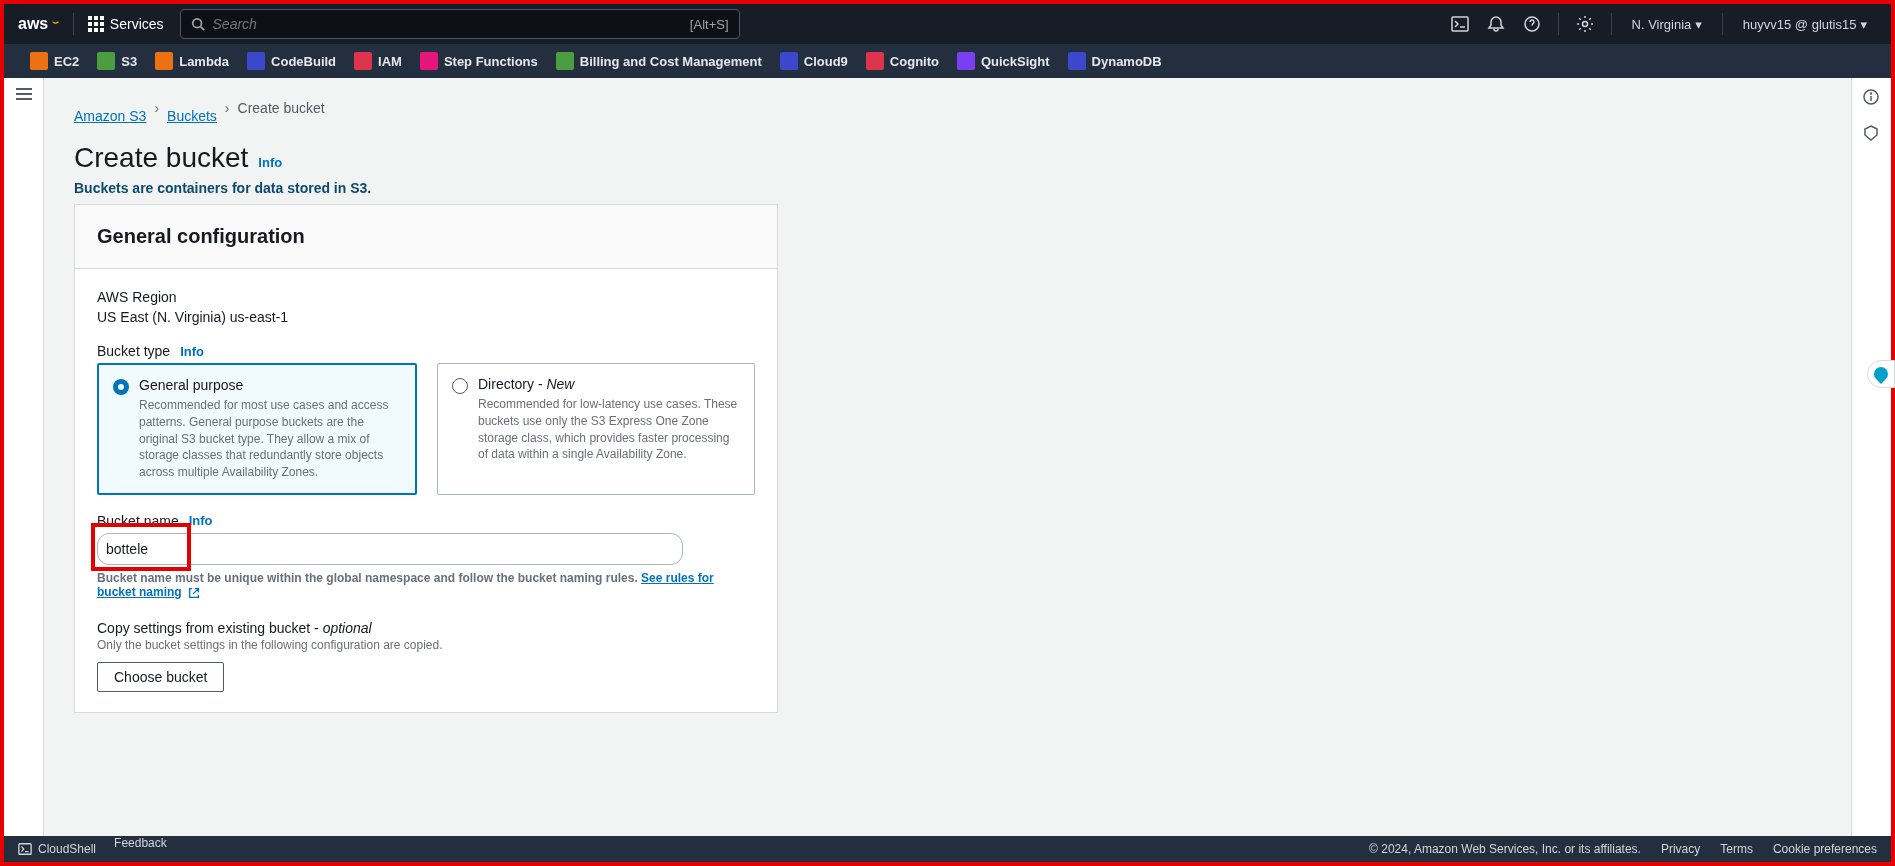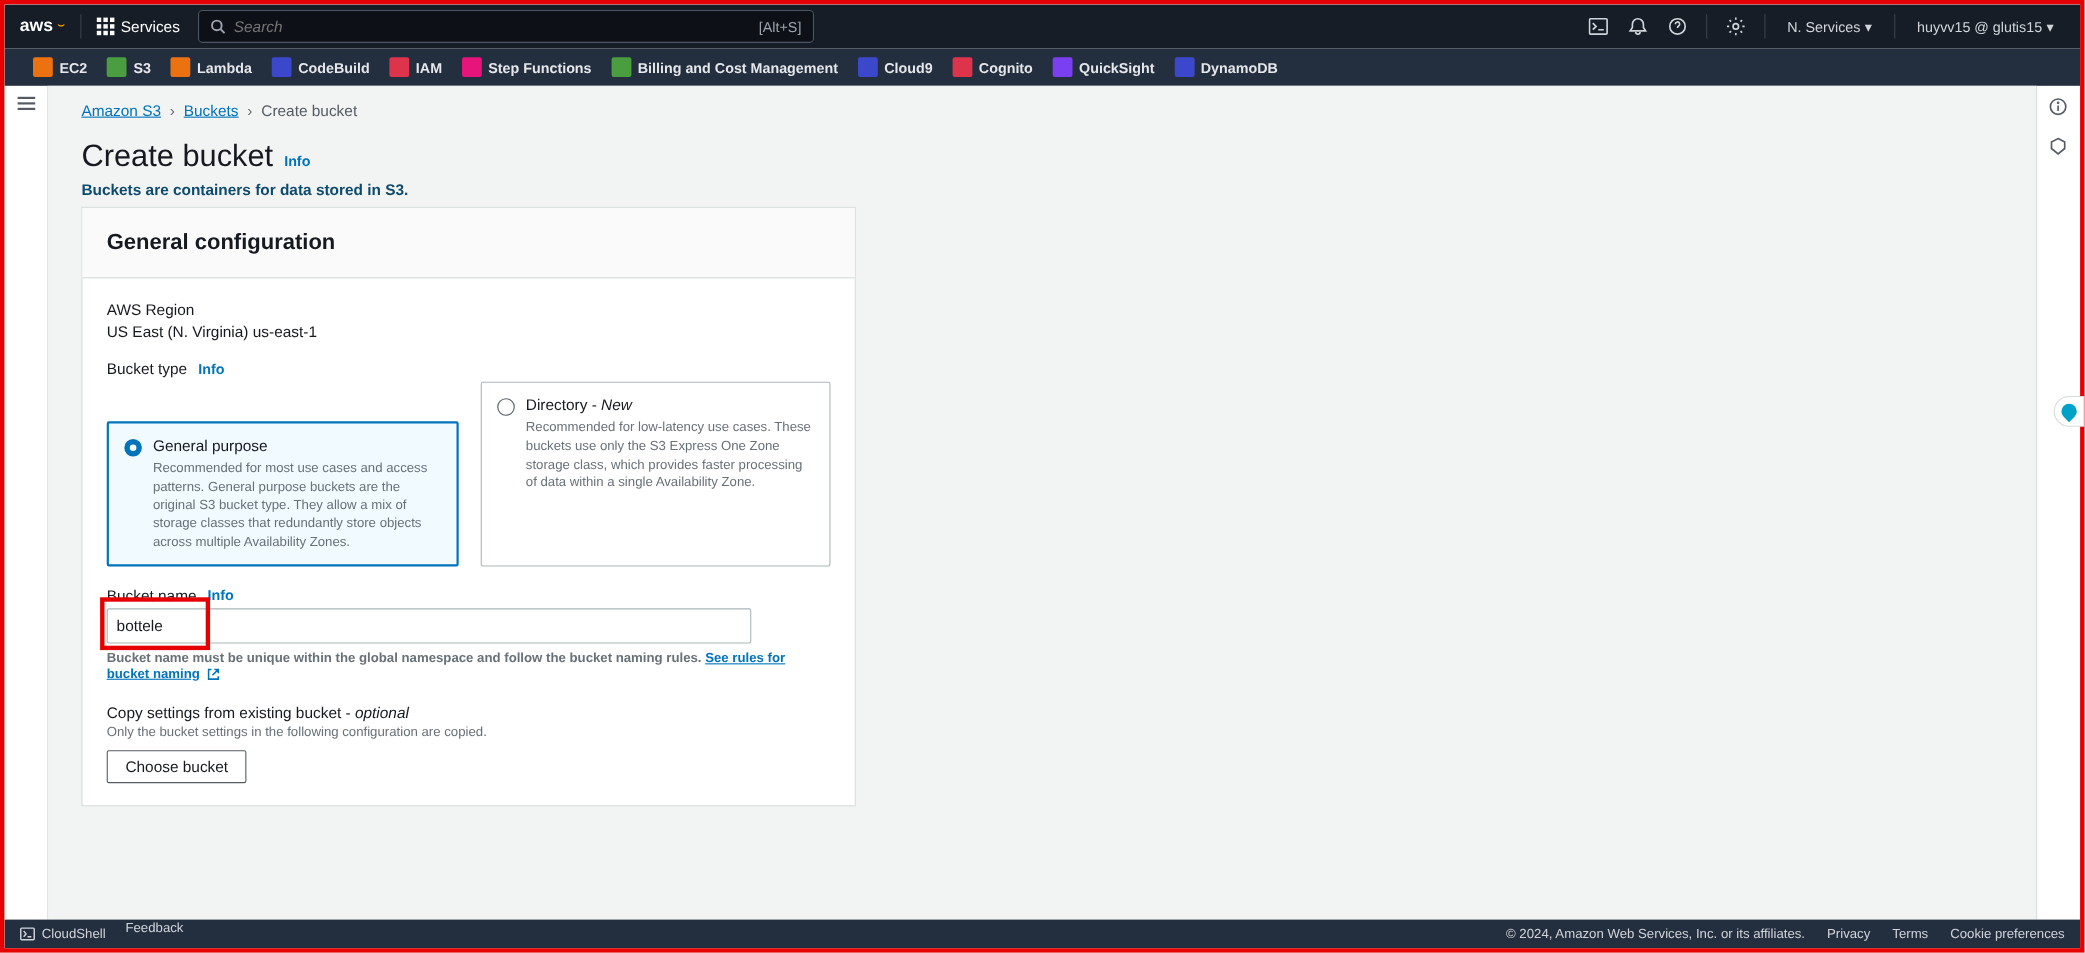--- a/index.html
+++ b/index.html
@@ -29,50 +29,50 @@
 .main-wrap { display: flex; height: calc(100% - 40px - 34px - 26px); }
 .left-rail { width: 40px; border-right: 1px solid #d5dbdb; display: flex; align-items: flex-start; justify-content: center; padding-top: 10px; }
 .hamburger { display: flex; flex-direction: column; gap: 3px; cursor: pointer; }
 .hamburger span { width: 16px; height: 2px; background: #545b64; }
 .content { flex: 1; background: #f2f3f3; overflow-y: auto; padding: 14px 30px 30px 30px; }
 .right-rail { width: 40px; border-left: 1px solid #d5dbdb; display: flex; flex-direction: column; align-items: center; padding-top: 10px; gap: 16px; }
 .right-rail .ricon { width: 20px; height: 20px; color: #545b64; cursor: pointer; }
 
 
 .breadcrumbs { display: flex; align-items: center; gap: 8px; font-size: 14px; margin-bottom: 18px; }
-.breadcrumbs a { color: #0073bb; text-decoration: underline; cursor: pointer; }
+.breadcrumbs a { color: #0073bb; text-decoration: underline; cursor: pointer; margin-top: 16px; }
 .breadcrumbs .sep { color: #687078; }
 .breadcrumbs .current { color: #545b64; }
 
 
 .page-title-row { display: flex; align-items: baseline; gap: 10px; }
 .page-title { font-size: 28px; font-weight: 400; color: #16191f; }
 .info-link { color: #0073bb; font-size: 13px; font-weight: 700; cursor: pointer; }
 .page-desc { color: #0c4a6e; font-size: 14px; margin-top: 6px; margin-bottom: 8px; font-weight: bold; }
 
 
 .panel { background: #fff; border: 1px solid #d5dbdb; width: 704px; }
 .panel-header { padding: 20px 22px; border-bottom: 1px solid #d5dbdb; background: #fafafa; }
 .panel-header h2 { font-size: 20px; font-weight: 700; color: #16191f; }
 .panel-body { padding: 20px 22px; }
 
 .field-label { font-size: 14px; color: #16191f; margin-bottom: 4px; display: flex; align-items: center; gap: 10px; }
 .field-value { font-size: 14px; color: #16191f; margin-bottom: 18px; }
 
 .radio-row { display: flex; gap: 20px; margin-bottom: 18px; }
 .radio-card { border: 1px solid #aab7b8; border-radius: 2px; padding: 12px 14px; flex: 1; display: flex; gap: 10px; cursor: pointer; }
-.radio-card.selected { border: 2px solid #0073bb; background: #f1faff; margin-top: 36px; }
+.radio-card.selected { border: 2px solid #0073bb; background: #f1faff; }
 .radio-dot { width: 16px; height: 16px; border: 1px solid #545b64; border-radius: 50%; flex-shrink: 0; margin-top: 2px; display: flex; align-items: center; justify-content: center; }
 .radio-card.selected .radio-dot { border: 5px solid #0073bb; }
 .radio-title { font-size: 14px; color: #16191f; margin-bottom: 4px; }
 .radio-title .new { font-style: italic; }
 .radio-desc { font-size: 12px; color: #687078; line-height: 1.4; }
 
 .text-input-wrap { position: relative; width: 586px; }
-.text-input { width: 100%; height: 32px; border: 1px solid #aab7b8; border-radius: 2px; padding: 0 8px; font-size: 14px; color: #16191f; }
+.text-input { width: 100%; height: 32px; border: 1px solid #aab7b8; border-radius: 12px; padding: 0 8px; font-size: 14px; color: #16191f; }
 .highlight-box { position: absolute; border: 4px solid #e60000; pointer-events: none; }
 
 .help-text { font-size: 12px; color: #687078; margin-top: 6px; font-weight: bold; }
 .help-text a { color: #0073bb; text-decoration: underline; }
 .ext-icon { display: inline-block; width: 14px; height: 14px; vertical-align: middle; margin-left: 2px; }
 
 .copy-label { font-size: 14px; color: #16191f; margin-top: 20px; }
 .copy-label .optional { font-style: italic; }
 .copy-help { font-size: 12px; color: #687078; margin-top: 2px; margin-bottom: 10px; }
 .choose-btn { border: 1px solid #545b64; background: #fff; padding: 6px 16px; font-size: 14px; font-weight: 400; color: #16191f; border-radius: 2px; cursor: pointer; }
@@ -139,21 +139,21 @@
     </div>
     <div class="divider"></div>
     <div class="icon-btn">
       <svg width="18" height="18" viewBox="0 0 18 18" fill="none" stroke="#d1d5db" stroke-width="1.5">
           <circle cx="9" cy="9" r="2.5"></circle>
           <path d="M9 1v2M9 15v2M1 9h2M15 9h2M3.3 3.3l1.4 1.4M13.3 13.3l1.4 1.4M3.3 14.7l1.4-1.4M13.3 4.7l1.4-1.4"></path>
         </svg>
     </div>
     <div class="divider"></div>
     <div class="region">
-      <span>N. Services</span>
+      <span>N. Virginia</span>
         <span>▾</span>
     </div>
     <div class="divider"></div>
     <div class="account">
       <span>huyvv15 @ glutis15</span>
         <span>▾</span>
     </div>
   </div>
 </div>
 

